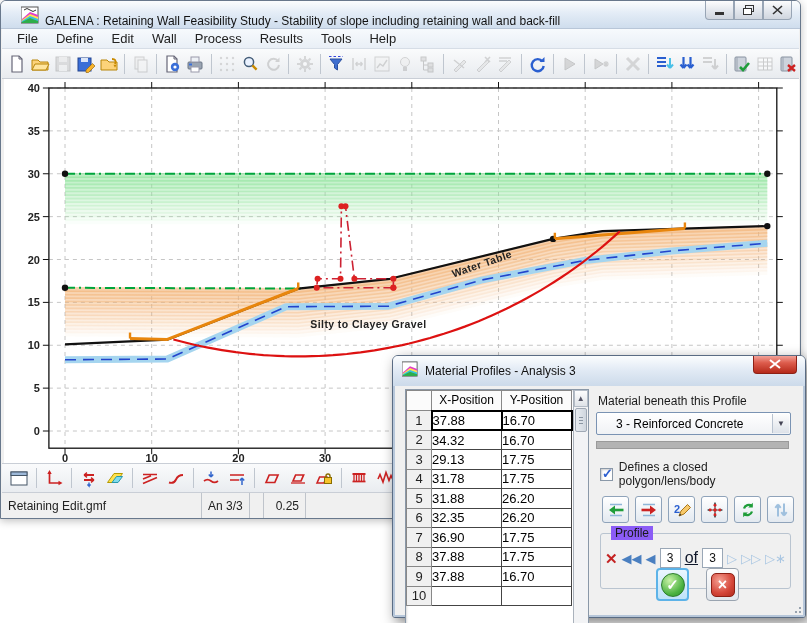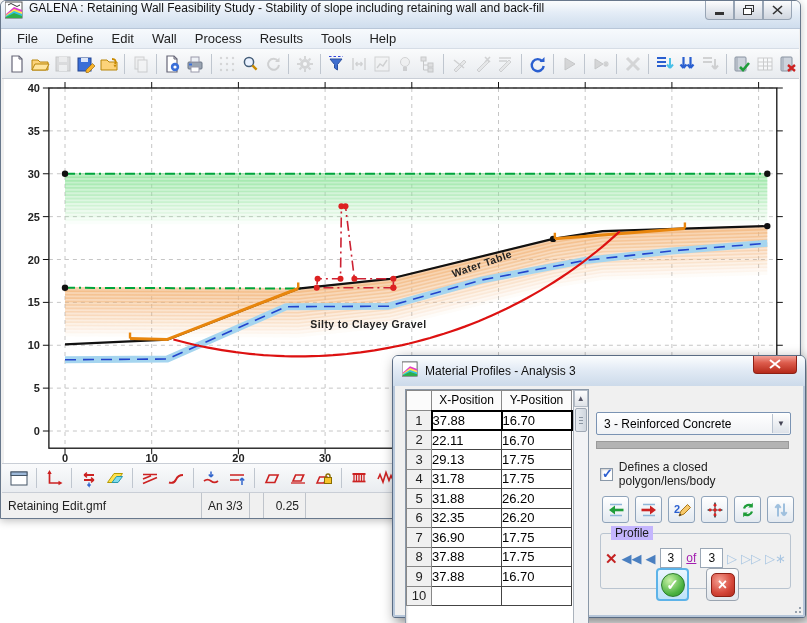--- a/index.html
+++ b/index.html
@@ -5,21 +5,21 @@
   * { box-sizing: border-box; margin:0; padding:0; }
   html,body { width:807px; height:623px; background:#ffffff; font-family:"Liberation Sans", sans-serif; overflow:hidden; position:relative; }
 
   
   #main-window { position:absolute; left:0; top:0; width:801px; height:519px;
     border:1px solid #68788c; border-radius:6px 6px 0 0;
     background:#f0f0f0; box-shadow:0 2px 8px rgba(0,0,0,.25); }
   #titlebar { position:absolute; left:0; top:0; right:0; height:28px;
     background:linear-gradient(#fbfdfe,#e3ecf6 45%,#cfdded);
     border-radius:5px 5px 0 0; border-bottom:1px solid #b8c6d8;
-    display:flex; align-items:flex-start; padding:0 4px; }
+    display:flex; align-items:flex-end; padding:0 20px; }
   #titlebar .title { font-size:12px; color:#111; margin-left:6px; white-space:nowrap; }
   .caption-buttons { position:absolute; right:8px; top:0; display:flex; }
   .cap-btn { width:29px; height:19px; border:1px solid #98a5b5; border-top:none;
     background:linear-gradient(#fdfdfd,#e4e8ee 50%,#d0d6df);
     display:flex; align-items:center; justify-content:center; }
   .cap-btn:first-child { border-radius:0 0 0 4px; }
   .cap-btn:last-child { border-radius:0 0 4px 0; }
 
   #menubar { position:absolute; left:1px; right:1px; top:28px; height:20px;
     background:linear-gradient(#f7fafd,#e9eff6); border-bottom:1px solid #d6dde6;
@@ -76,48 +76,48 @@
     font-size:8px; color:#556; text-align:center; line-height:15px; }
   .scr-thumb { height:24px; margin:1px; background:linear-gradient(90deg,#e8ecf1,#cfd6de); border:1px solid #9fa8b4; border-radius:2px;
     display:flex; flex-direction:column; justify-content:center; gap:2px; padding:0 3px; }
   .scr-thumb i { display:block; height:1px; background:#8a95a2; }
   .scr-track { flex:1; }
 
   
   .dlg-label { position:absolute; font-size:12px; color:#1a1a1a; }
   #dlg-combo { position:absolute; left:203px; top:56px; width:195px; height:23px;
     background:linear-gradient(#ffffff,#f0f2f5); border:1px solid #7a93b3; border-radius:2px;
-    font-size:12px; display:flex; align-items:center; padding-left:7px; }
+    font-size:12px; display:flex; align-items:center; padding-left:19px; }
   #dlg-combo .arrow { position:absolute; right:1px; top:1px; bottom:1px; width:17px;
     display:flex; align-items:center; justify-content:center; font-size:8px; color:#445;
     background:linear-gradient(#fdfdfd,#dde2e9); border-left:1px solid #b8c2cf; }
   #dlg-swatch { position:absolute; left:203px; top:85px; width:193px; height:8px;
     background:#b3b3b3; border:1px solid #9a9a9a; }
   #dlg-checkrow { position:absolute; left:207px; top:104px; display:flex; align-items:center; gap:6px; }
   #dlg-checkbox { width:13px; height:13px; background:#fff; border:1px solid #8a98a8;
     box-shadow:inset 1px 1px 2px rgba(0,0,0,.2); position:relative; }
   #dlg-checkbox .mark { position:absolute; left:1px; top:-3px; color:#2d5fd0; font-size:13px; font-weight:bold; }
   #dlg-checkrow .lbl { font-size:12px; color:#1a1a1a; }
 
   #dlg-btnrow { position:absolute; left:209px; top:140px; display:flex; gap:6px; }
   .mini-btn { width:27px; height:27px; border:1px solid #8fa3ba; border-radius:3px;
     background:linear-gradient(#ffffff,#e3e9f0); display:flex; align-items:center; justify-content:center; }
 
   #dlg-profile-group { position:absolute; left:207px; top:155px; width:191px; height:56px;
     border:1px solid #b9c4d0; border-radius:3px; margin-top:22px; }
   #dlg-profile-group legend,
-  #dlg-profile-label { position:absolute; left:10px; top:-8px; background:#c4b5fd; padding:0 4px; font-size:12px; color:#1a1a1a; }
+  #dlg-profile-label { position:absolute; left:10px; top:-8px; background:#8b5cf6; padding:0 4px; font-size:12px; color:#1a1a1a; }
   #dlg-profile-nav { position:absolute; left:4px; top:14px; right:4px; display:flex; align-items:center; gap:4px; }
   .nav-glyph { font-size:13px; line-height:1; }
   .nav-blue { color:#4a7fc0; }
   .nav-dis { color:#a9c6e2; }
   .nav-x { color:#c42222; font-weight:bold; font-size:15px; }
   .nav-field { width:30px; height:20px; background:#fff; border:1px solid #9aa7b6;
     font-size:12px; text-align:center; line-height:18px; color:#111; }
-  .nav-of { font-size:12px; color:#a21caf;text-decoration:underline; }
+  .nav-of { font-size:16px; color:#0f172a;text-decoration:underline; }
 
   #dlg-ok { position:absolute; left:263px; top:212px; width:33px; height:33px; border:2px solid #5db3e8; border-radius:4px;
     background:linear-gradient(#eaf6ff,#bfe2f8); display:flex; align-items:center; justify-content:center; }
   #dlg-ok .ball { width:24px; height:24px; border-radius:50%;
     background:radial-gradient(circle at 35% 30%, #c9f2a8, #49b13f 65%, #2d8f2d);
     border:1px solid #2d7d2d; color:#fff; font-size:15px; font-weight:bold; text-align:center; line-height:22px; }
   #dlg-cancel { position:absolute; left:313px; top:212px; width:33px; height:33px; border:1px solid #9aa4b0; border-radius:4px;
     background:linear-gradient(#fdfdfd,#e2e6eb); display:flex; align-items:center; justify-content:center; }
   #dlg-cancel .ball { width:24px; height:24px; border-radius:5px;
     background:radial-gradient(circle at 35% 30%, #f5a193, #d5473a 60%, #b02a1c);
@@ -650,21 +650,21 @@
             </tr>
           </thead>
           <tbody>
             <tr class="sel">
               <td class="idx">1</td>
               <td class="val">37.88</td>
               <td class="val">16.70</td>
             </tr>
             <tr class="">
               <td class="idx">2</td>
-              <td class="val">22.11</td>
+              <td class="val">34.32</td>
               <td class="val">16.70</td>
             </tr>
             <tr class="">
               <td class="idx">3</td>
               <td class="val">29.13</td>
               <td class="val">17.75</td>
             </tr>
             <tr class="">
               <td class="idx">4</td>
               <td class="val">31.78</td>
@@ -708,20 +708,21 @@
       <div class="scr-thumb">
           <i></i>
           <i></i>
           <i></i>
         </div>
       <div class="scr-track"></div>
       <div class="scr-btn">▼</div>
     </div>
   </div>
 
+  <div class="dlg-label" style="left:205px; top:38px">Material beneath this Profile</div>
   <div id="dlg-combo">
     <span>3 - Reinforced Concrete</span>
     <span class="arrow">▼</span>
   </div>
   <div id="dlg-swatch" style="background: rgb(179, 179, 179);"></div>
 
   <div id="dlg-checkrow">
     <div id="dlg-checkbox">
         <span class="mark">✓</span>
       </div>

